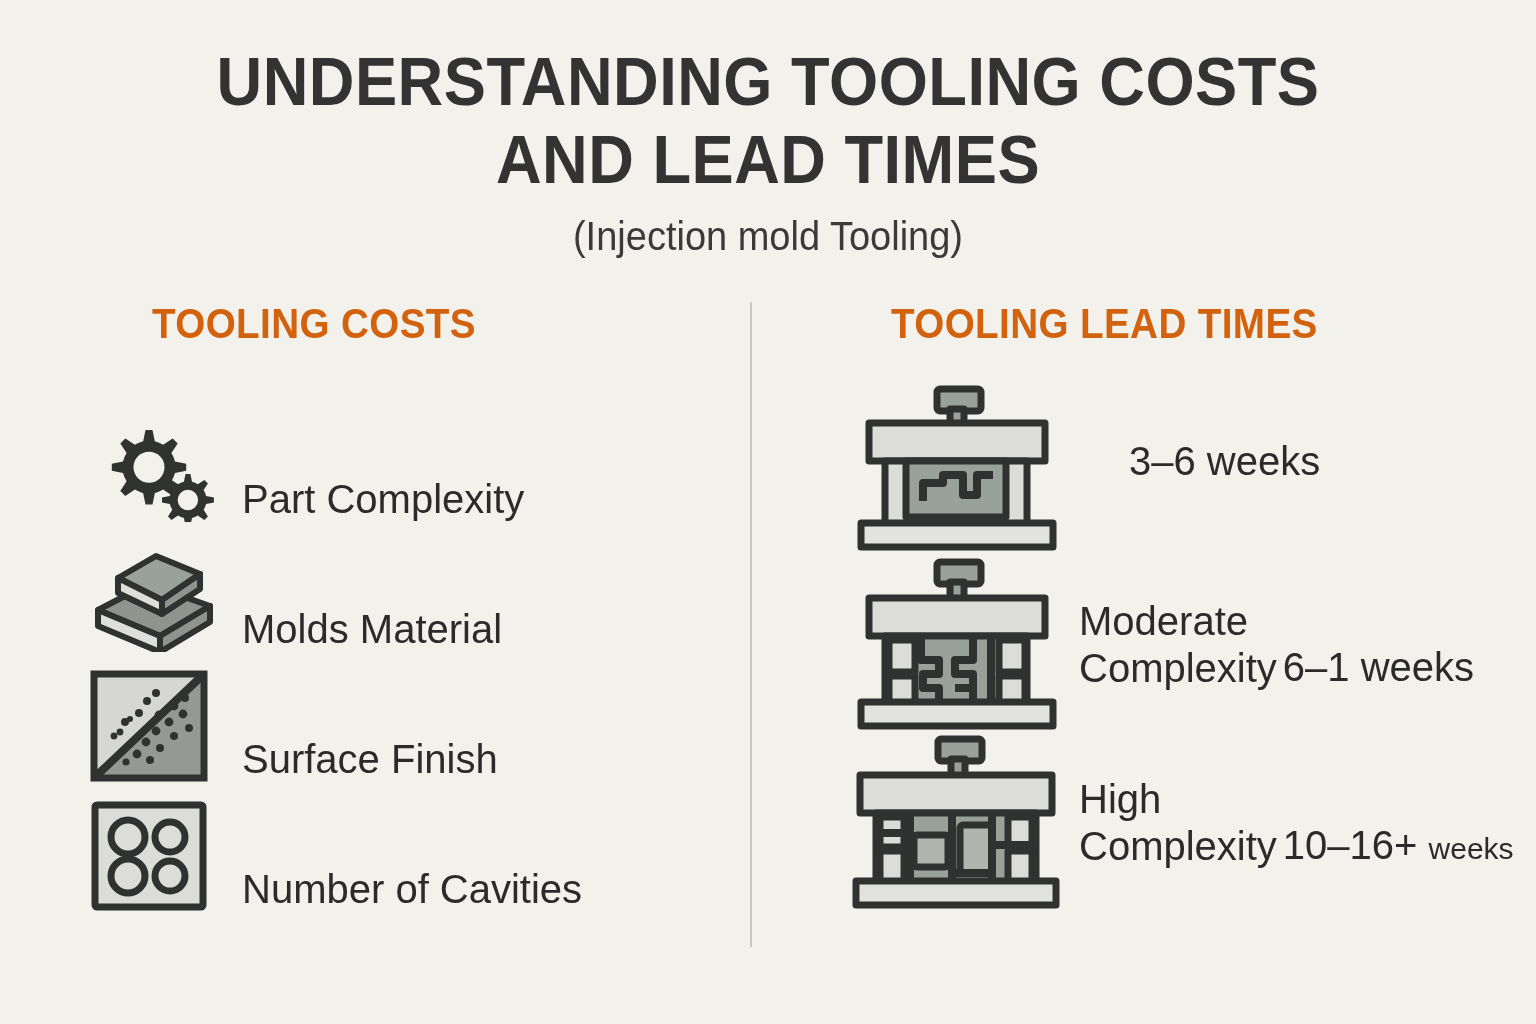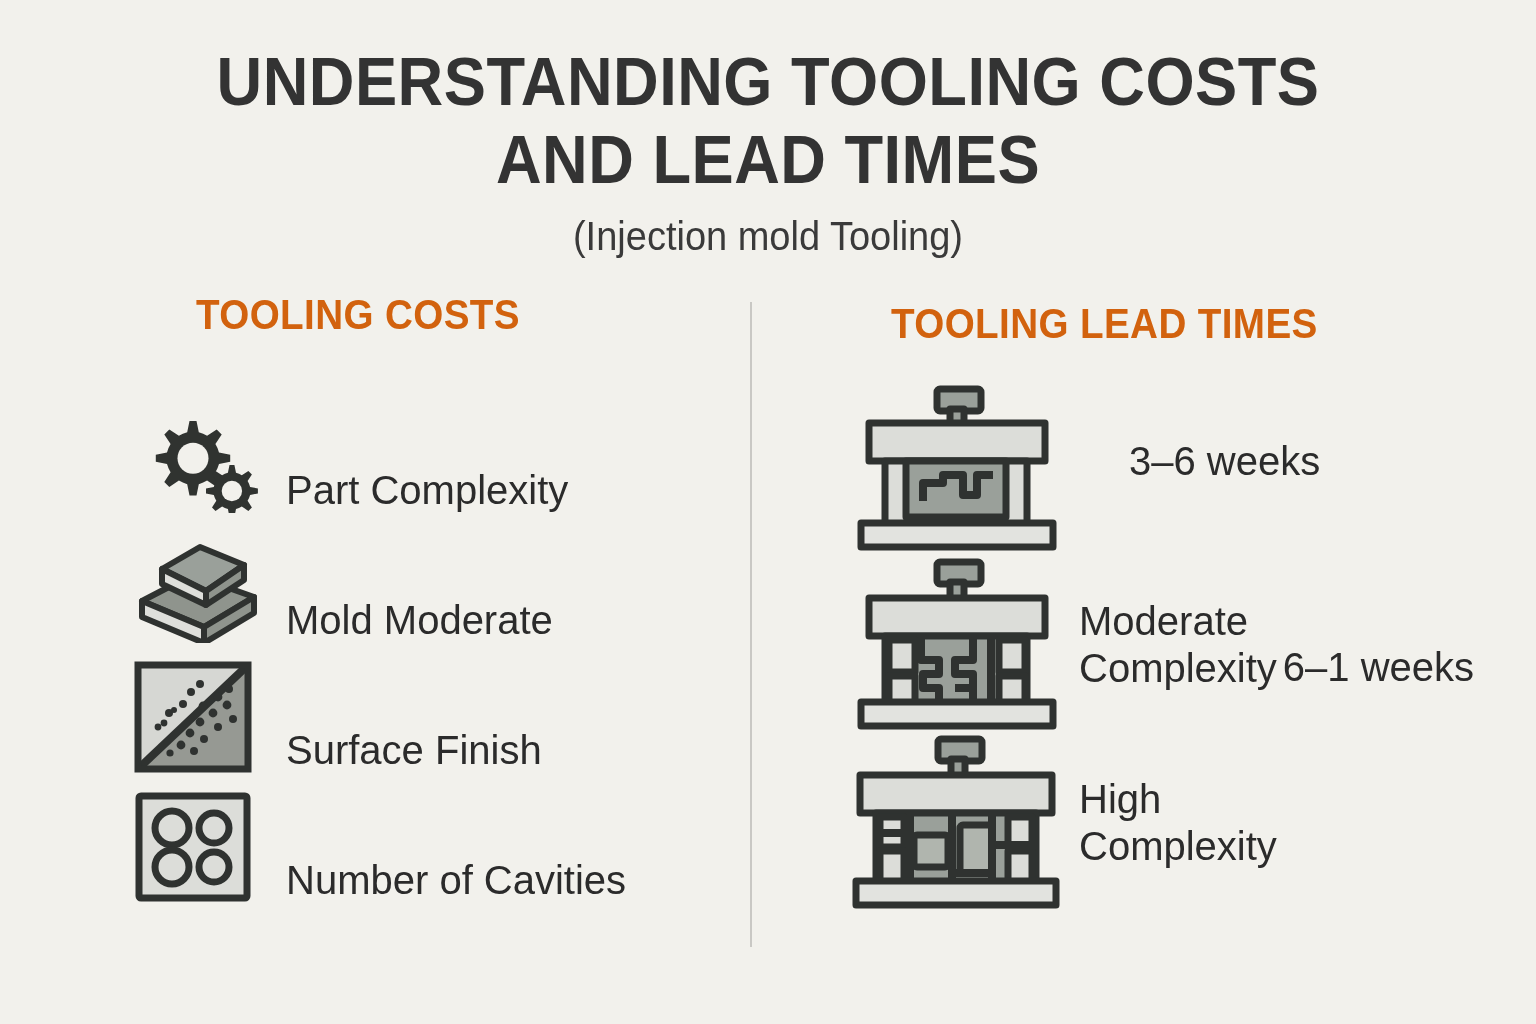--- a/index.html
+++ b/index.html
@@ -62,23 +62,22 @@
     top: 302px;
     width: 2px;
     height: 645px;
     background: #c9c8c4;
   }
 
   
   .col-left {
     position: absolute;
     left: 0;
-    top: 291px;
+    top: 300px;
     width: 748px;
-    padding-left: 44px;
   }
 
   .col-right {
     position: absolute;
     left: 752px;
     top: 300px;
     width: 784px;
     margin-left: 29px;
   }
 
@@ -216,21 +215,21 @@
               <path d="M8 62 L58 36 L120 58 L70 88 Z" fill="#8f948d"></path>
               <path d="M8 62 L8 78 L70 104 L70 88 Z" fill="#dedfdb"></path>
               <path d="M70 88 L70 104 L120 74 L120 58 Z" fill="#8f948d"></path>
 
               <path d="M28 30 L66 8 L110 26 L72 52 Z" fill="#9aa09a"></path>
               <path d="M28 30 L28 45 L72 66 L72 52 Z" fill="#dedfdb"></path>
               <path d="M72 52 L72 66 L110 41 L110 26 Z" fill="#8f948d"></path>
             </g>
           </svg>
         </div>
-        <div class="cost-label">Mold Moderate</div>
+        <div class="cost-label">Molds Material</div>
       </div>
 
       <div class="cost-row">
         <div class="cost-icon">
           <svg width="120" height="112" viewBox="0 0 120 112">
             <rect x="4" y="4" width="110" height="104" fill="#d6d7d3"></rect>
             <path d="M114 4 L114 108 L4 108 Z" fill="#969993"></path>
             <path d="M4 108 L114 4" stroke="#2f3230" stroke-width="8"></path>
             <path d="M4 4 L114 4 L114 108 L4 108 Z" fill="none" stroke="#2f3230" stroke-width="7"></path>
             <g fill="#2f3230">
@@ -353,19 +352,20 @@
                 <path d="M144 112 L188 112"></path>
                 <path d="M104 140 L144 140"></path>
               </g>
               <rect x="8" y="148" width="200" height="24" fill="#e2e3df"></rect>
             </g>
           </svg>
         </div>
         <div class="lead-text">
           <div class="lead-name">High
 Complexity</div>
+          <div class="lead-weeks"><span>10–16+ </span><span class="small">weeks</span></div>
         </div>
       </div>
 
     </div>
   </div>
 
 </div>
 
 </body></html>

